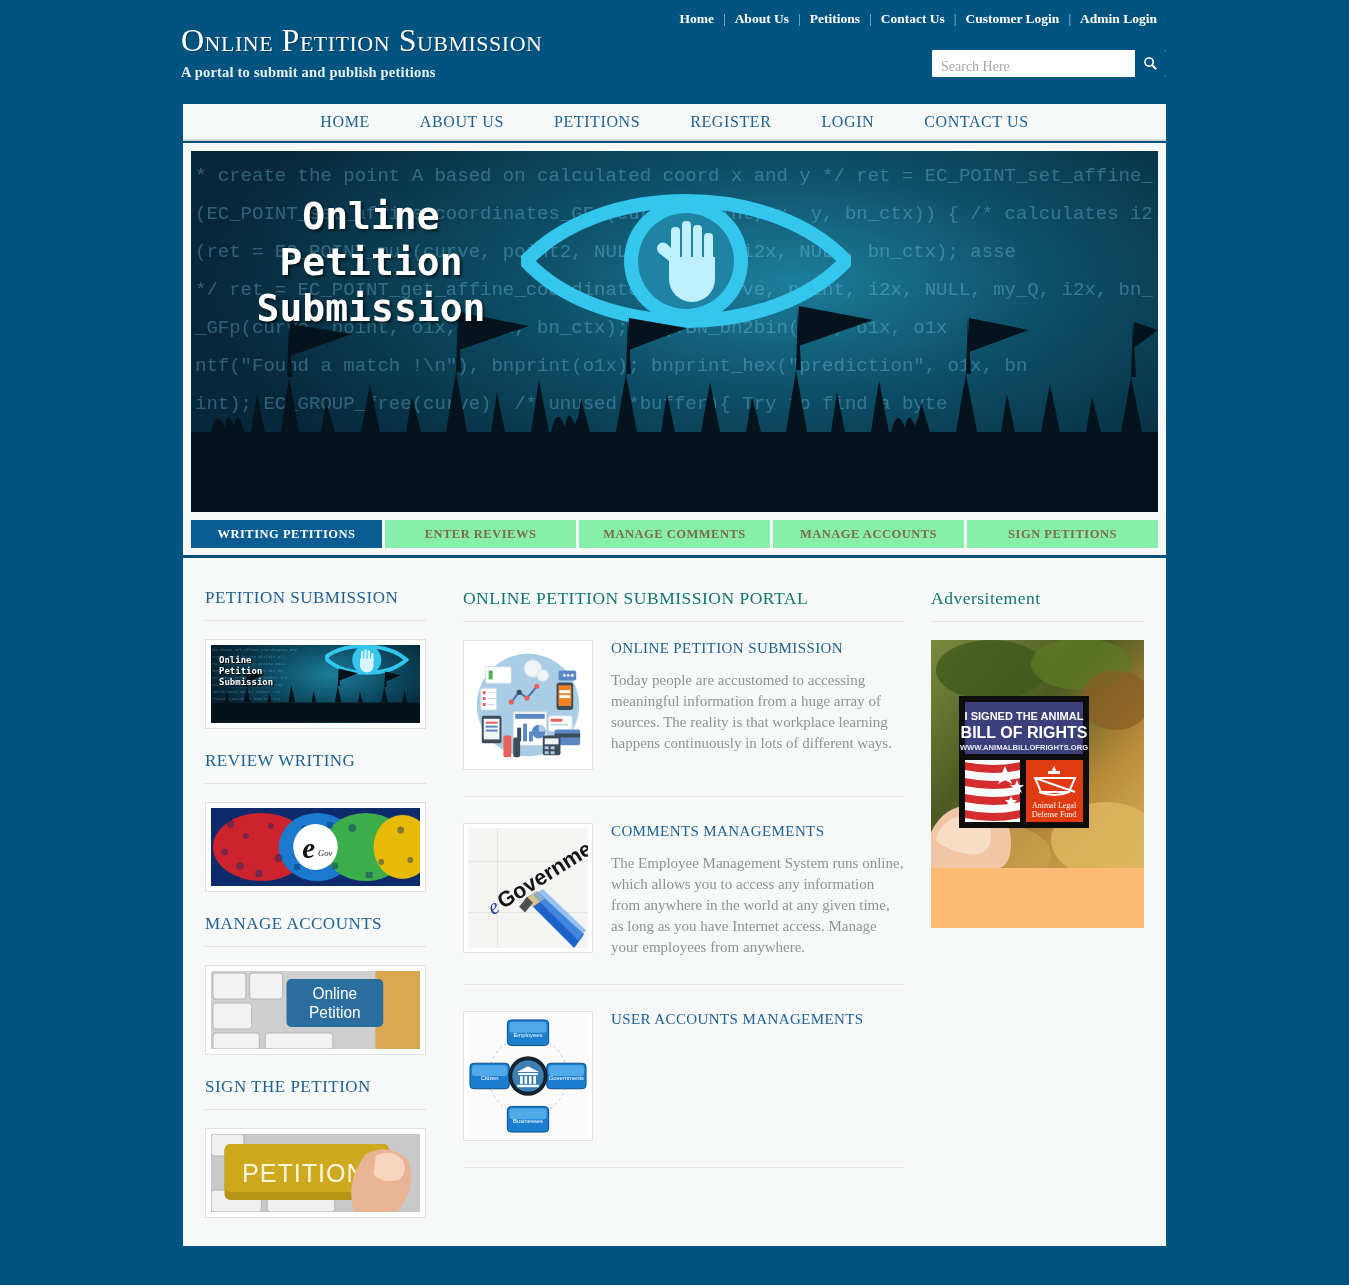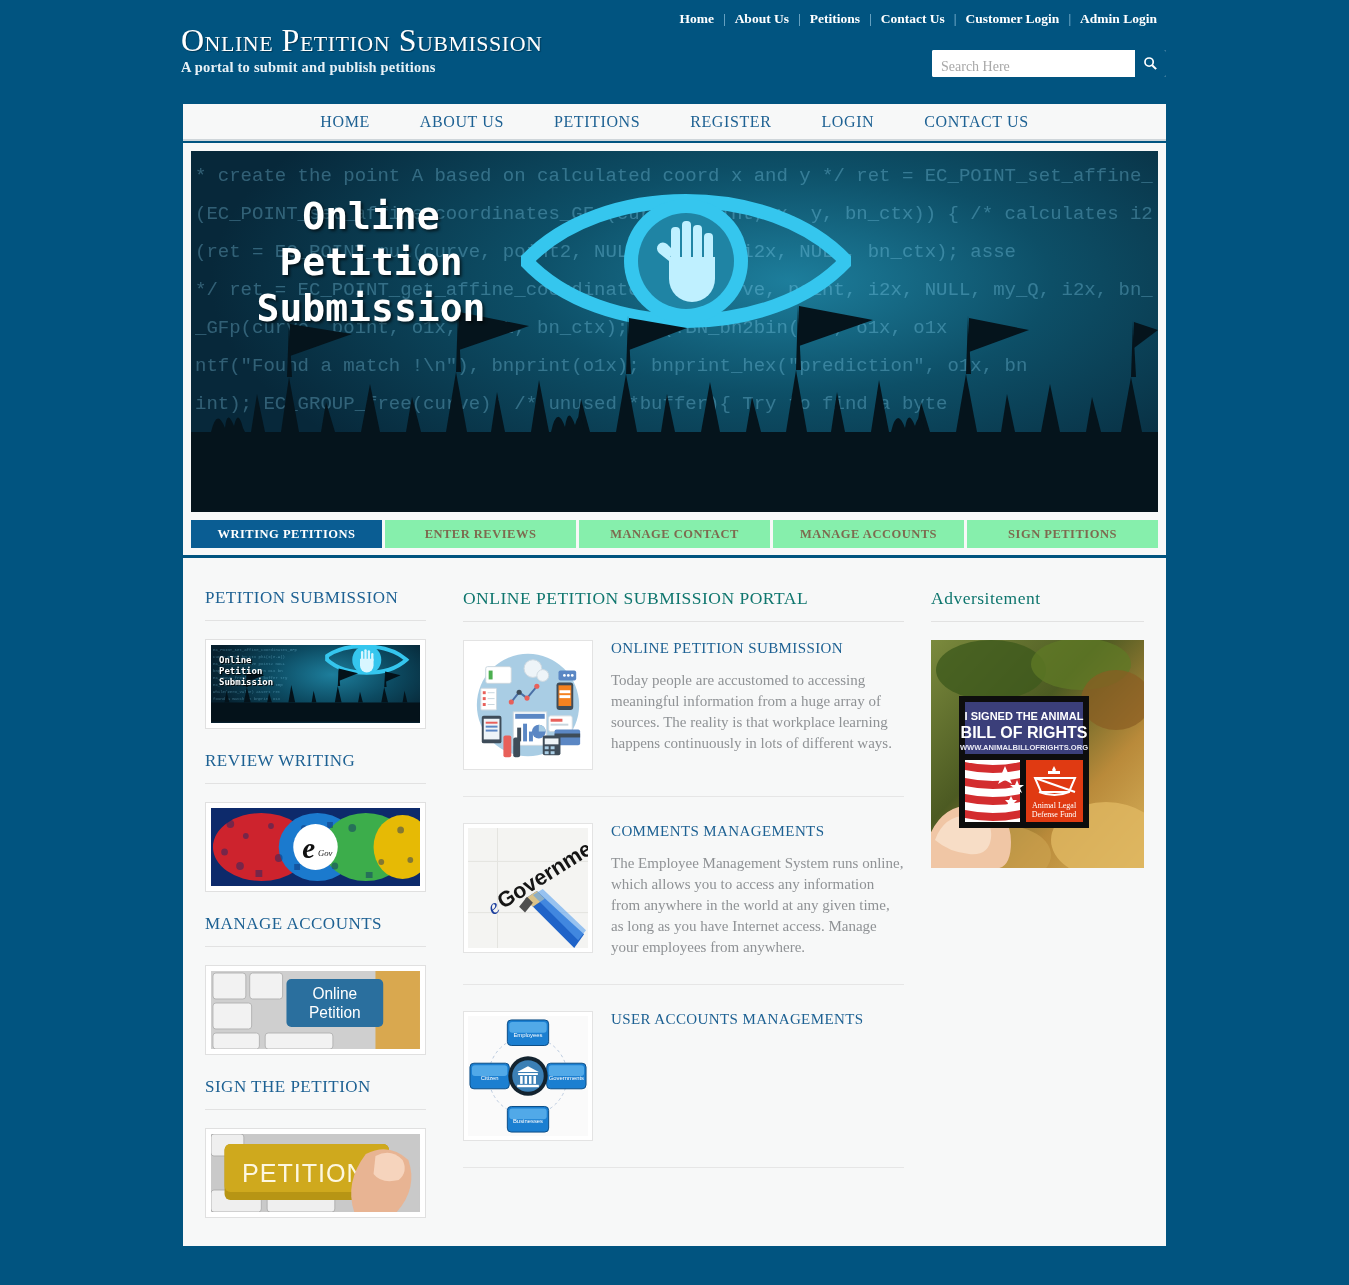--- a/index.html
+++ b/index.html
@@ -14,21 +14,21 @@
   
   .topbar { position: relative; height: 98px; }
   .brand { position: absolute; left: 181px; top: 22px; }
   .brand-title {
     font-size: 32px; color: #ffffff; letter-spacing: .5px;
     font-variant: small-caps; text-shadow: 1px 1px 1px rgba(0,0,0,.35);
     white-space: nowrap;
   }
   .brand-sub {
     font-size: 14.5px; color: #e8f1f6; font-weight: bold;
-    letter-spacing: .2px;
+    margin-top: 5px; letter-spacing: .2px;
   }
   .toplinks {
     position: absolute; right: 183px; top: 11px;
     display: flex; align-items: center; gap: 0;
     font-size: 13.5px; color: #fff; font-weight: bold;
   }
   .toplinks a { color: #fff; text-decoration: none; padding: 0 9px; white-space: nowrap; }
   .toplinks .sep { color: #8fc1dc; font-weight: normal; }
 
   .searchwrap {
@@ -155,21 +155,21 @@
   .article { display: flex; gap: 18px; padding-bottom: 26px; border-bottom: 1px solid #e6e6e6; margin-bottom: 26px; }
   .article:last-child { margin-bottom: 0; }
   .art-thumb-frame { border: 1px solid #e3e3e3; background: #fff; padding: 4px; flex: 0 0 130px; height: 130px; }
   .art-thumb { width: 100%; height: 100%; overflow: hidden; position: relative; }
   .art-body { flex: 1; }
   .art-title { font-size: 15px; color: #1d6193; letter-spacing: .4px; margin-bottom: 13px; }
   .art-text { font-size: 15px; line-height: 21px; color: #8f9295; }
 
   
   .ad-frame { width: 100%; }
-  .ad-img { width: 213px; height: 228px; position: relative; overflow: hidden; background: #e5e5e5; }
+  .ad-img { width: 213px; height: 288px; position: relative; overflow: hidden; background: #fdba74; }
   svg { display: block; }
 </style>
 </head>
 <body>
 
 <div class="page">
 
   <div class="topbar">
     <div class="brand">
       <div class="brand-title">Online Petition Submission</div>
@@ -292,21 +292,21 @@
       <div class="banner-head">
         <div>Online</div>
         <div>Petition</div>
         <div>Submission</div>
       </div>
     </div>
 
     <div class="tabs">
       <div class="tab active">WRITING PETITIONS</div>
       <div class="tab">ENTER REVIEWS</div>
-      <div class="tab">MANAGE CONTACT</div>
+      <div class="tab">MANAGE COMMENTS</div>
       <div class="tab">MANAGE ACCOUNTS</div>
       <div class="tab">SIGN PETITIONS</div>
     </div>
   </div>
 
   <div class="content">
 
     <div class="col-left">
 
       <div class="sec-head">PETITION SUBMISSION</div>

